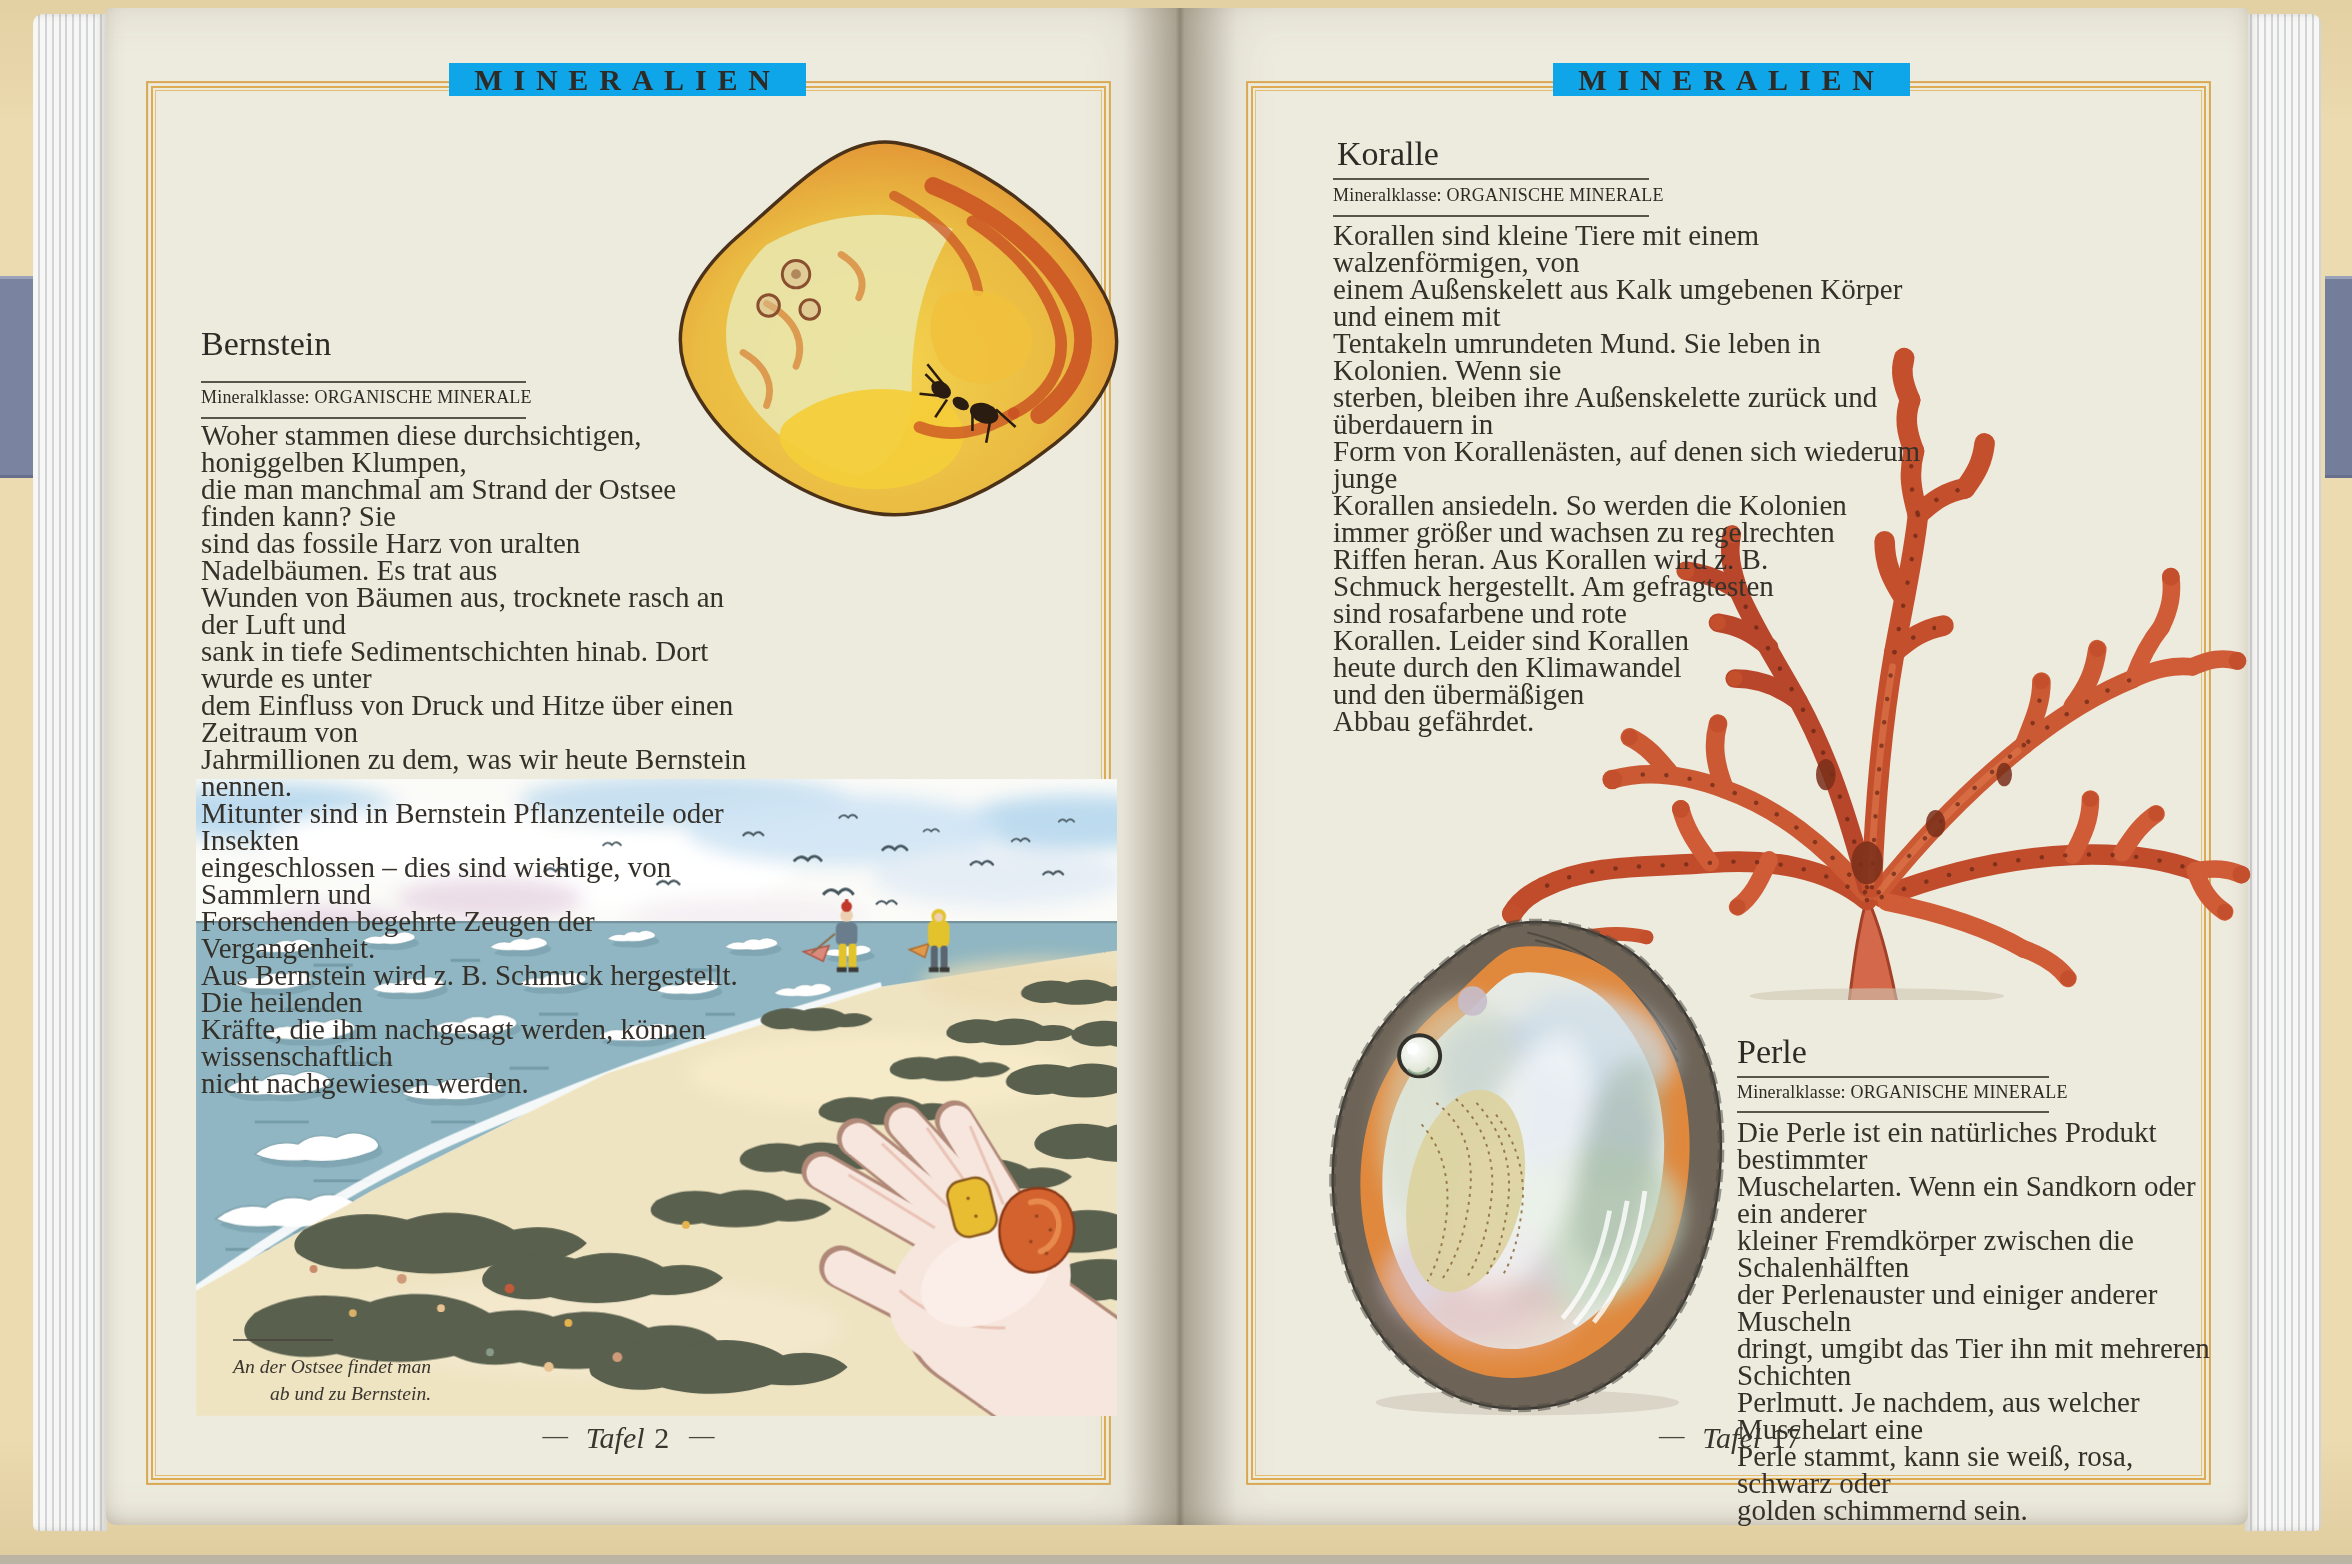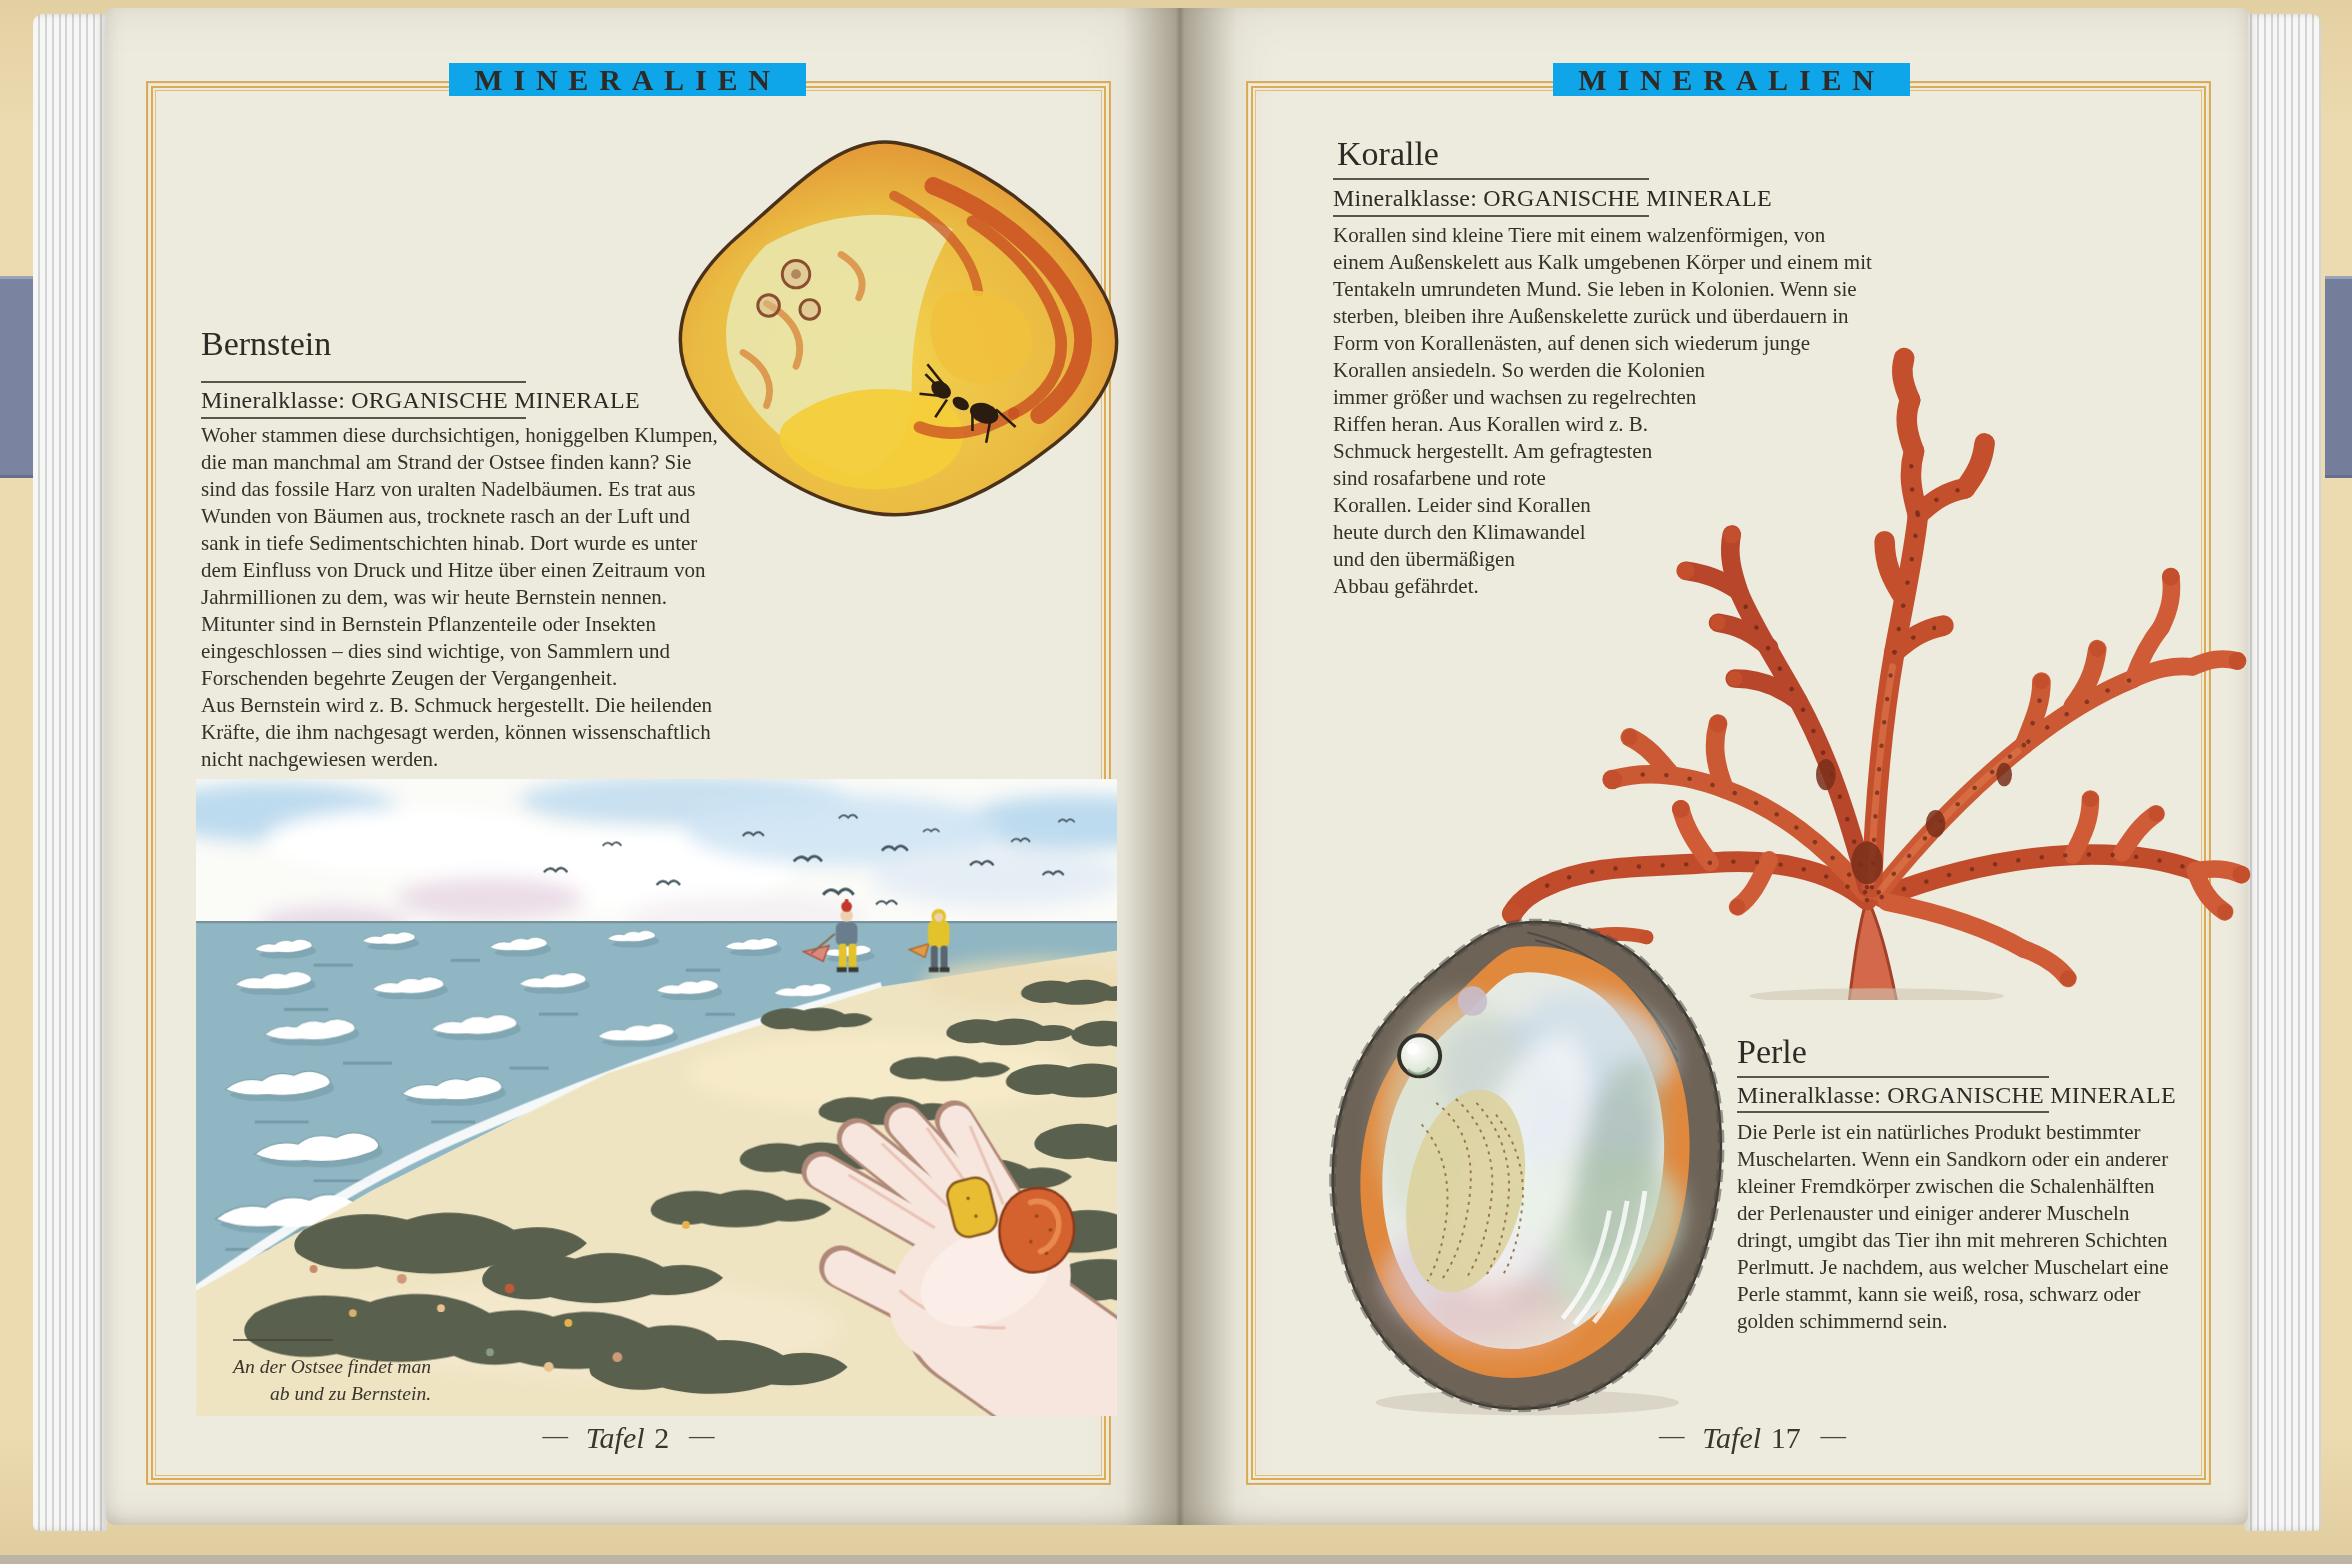--- a/index.html
+++ b/index.html
@@ -34,22 +34,22 @@
   .page-header.hl{left:149px;}
   .page-header.hr{left:1253px;}
   .footer{top:1421px;width:957px;text-align:center;font-size:30px;color:#3a362f;z-index:6;}
   .footer.fl{left:149px;}
   .footer.fr{left:1253px;padding-left:20px;}
   .footer .dash{font-size:25.5px;vertical-align:3.9px;letter-spacing:-2px;margin:0 19.6px;color:#4a453c;}
   .footer .tafel{font-style:italic;margin-right:9.8px;}
   
   .sec-title{font-size:34px;color:#2e2b26;z-index:6;}
   .rule{height:2px;background:#3e3a33;opacity:.85;z-index:6;}
-  .sec-sub{font-size:24px;color:#2e2b26;letter-spacing:0.2px;z-index:6;}
-  .body-text{font-size:21px;line-height:27px;white-space:pre-line;color:#35312a;z-index:6;}
+  .sec-sub{font-size:18px;color:#2e2b26;letter-spacing:0.2px;z-index:6;}
+  .body-text{font-size:29px;line-height:27px;white-space:pre-line;color:#35312a;z-index:6;}
   .caption{font-style:italic;font-size:19.6px;line-height:27.4px;white-space:pre-line;color:#3a362f;z-index:6;}
   .cap-rule{height:2px;background:#4a453c;opacity:.8;z-index:6;}
   svg{display:block;}
   .illo{z-index:5;}
 </style>
 </head>
 <body>
 
 <div class="abs spine-band left"></div>
 <div class="abs spine-band right"></div>

